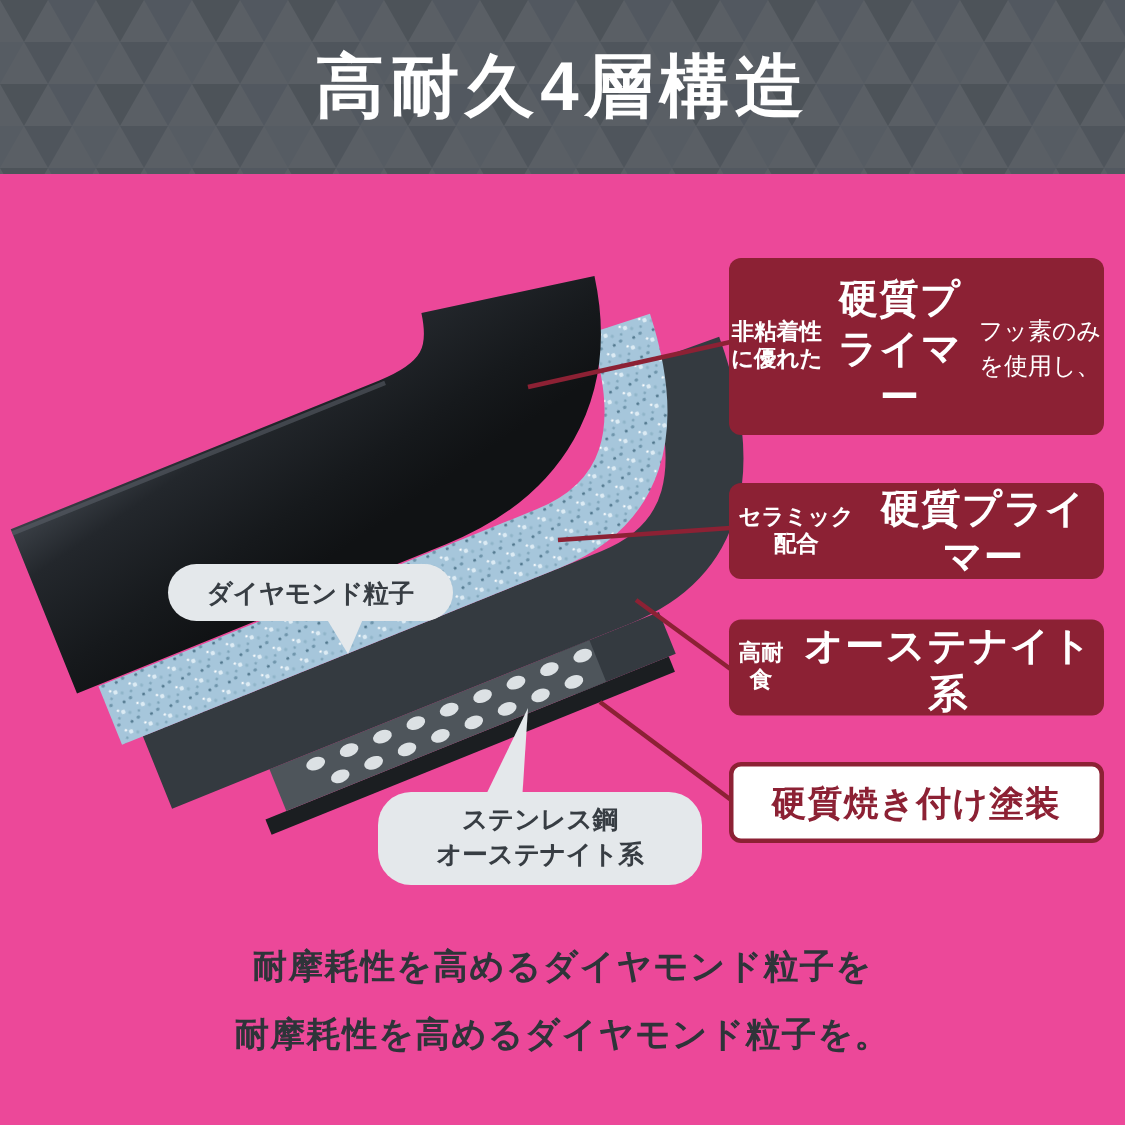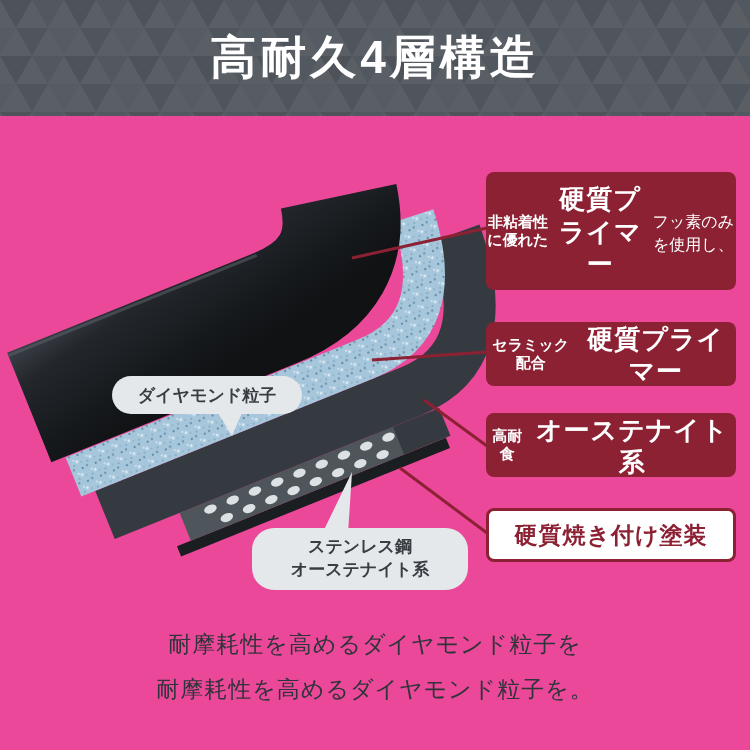--- a/index.html
+++ b/index.html
@@ -38,21 +38,21 @@
   .pill{
     position:absolute;background:var(--pill_bg);color:#373d43;border-radius:22px;
     display:flex;align-items:center;justify-content:center;text-align:center;
     font-weight:600;
   }
   #pill-diamond{left:112px;top:376px;width:190px;height:38px;font-size:17px;font-family:Liberation Mono, monospace;}
   #pill-stainless{left:252px;top:528px;width:216px;height:62px;font-size:17px;flex-direction:column;line-height:1.35;}
   
   .caption{
     position:absolute;left:0;top:622px;width:750px;text-align:center;
-    color:var(--caption_color);font-size:23px;line-height:45px;letter-spacing:1px;
+    color:var(--caption_color);font-size:23px;line-height:45px;letter-spacing:1px;font-weight:bold;
   }
 </style>
 </head>
 <body>
 
 <div class="stage">
 
   <div class="banner">
     <svg width="750" height="116">
       <defs>

